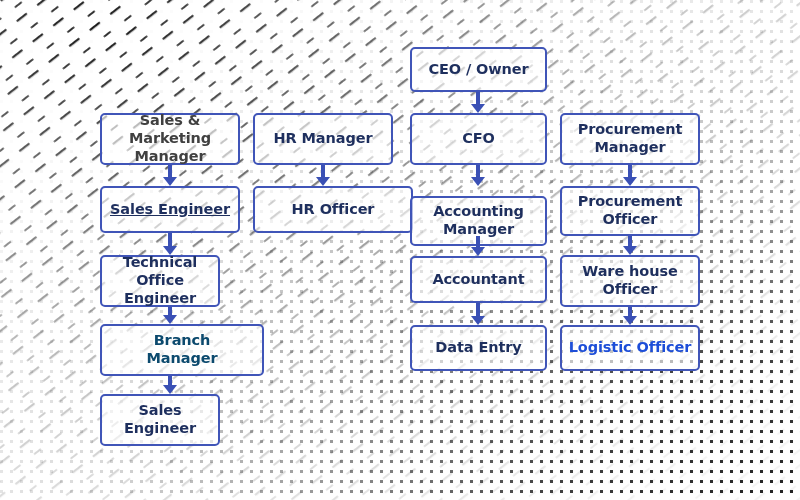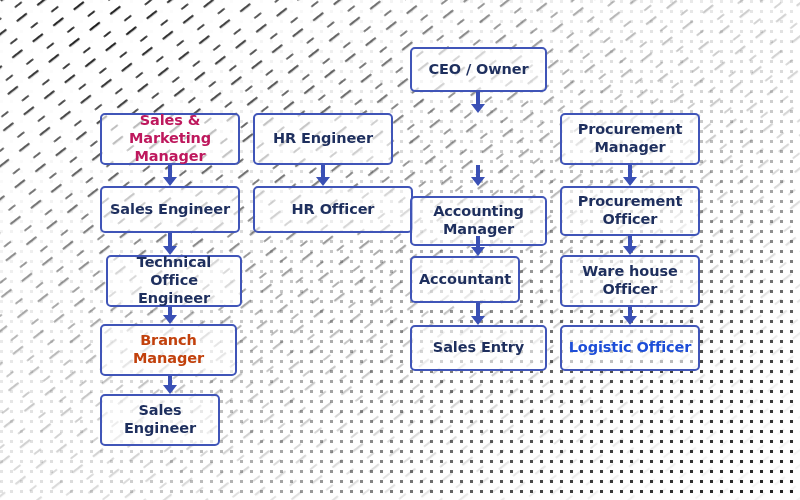--- a/index.html
+++ b/index.html
@@ -186,55 +186,58 @@
         <div class="shaft" style="height: 10px; background: rgb(58, 80, 181);"></div>
         <div class="head" style="border-top-color: rgb(58, 80, 181);"></div>
       </div>
       <div class="arrow" style="left: 160px; top: 376px; width: 20px; height: 18px;">
         <div class="shaft" style="height: 10px; background: rgb(58, 80, 181);"></div>
         <div class="head" style="border-top-color: rgb(58, 80, 181);"></div>
       </div>
       <div class="node" style="left: 410px; top: 47px; width: 137px; height: 45px; border-color: rgb(64, 85, 184); color: rgb(30, 47, 94);">
         <span class="label">CEO / Owner</span>
       </div>
-      <div class="node" style="left: 100px; top: 113px; width: 140px; height: 52px; border-color: rgb(64, 85, 184); color: #be185d;">
+      <div class="node" style="left: 100px; top: 113px; width: 140px; height: 52px; border-color: rgb(64, 85, 184); color: #404040;">
         <span class="label">Sales &amp; Marketing<br>Manager</span>
       </div>
       <div class="node" style="left: 253px; top: 113px; width: 140px; height: 52px; border-color: rgb(64, 85, 184); color: rgb(30, 47, 94);">
-        <span class="label">HR Engineer</span>
+        <span class="label">HR Manager</span>
+      </div>
+      <div class="node" style="left: 410px; top: 113px; width: 137px; height: 52px; border-color: rgb(64, 85, 184); color: rgb(30, 47, 94);">
+        <span class="label">CFO</span>
       </div>
       <div class="node" style="left: 560px; top: 113px; width: 140px; height: 52px; border-color: rgb(64, 85, 184); color: rgb(30, 47, 94);">
         <span class="label">Procurement<br>Manager</span>
       </div>
-      <div class="node" style="left: 100px; top: 186px; width: 140px; height: 47px; border-color: rgb(64, 85, 184); color: rgb(30, 47, 94);">
+      <div class="node" style="left: 100px; top: 186px; width: 140px; height: 47px; border-color: rgb(64, 85, 184); color: rgb(30, 47, 94); text-decoration: underline;">
         <span class="label">Sales Engineer</span>
       </div>
       <div class="node" style="left: 253px; top: 186px; width: 160px; height: 47px; border-color: rgb(64, 85, 184); color: rgb(30, 47, 94);">
         <span class="label">HR Officer</span>
       </div>
       <div class="node" style="left: 410px; top: 196px; width: 137px; height: 50px; border-color: rgb(64, 85, 184); color: rgb(30, 47, 94);">
         <span class="label">Accounting<br>Manager</span>
       </div>
       <div class="node" style="left: 560px; top: 186px; width: 140px; height: 50px; border-color: rgb(64, 85, 184); color: rgb(30, 47, 94);">
         <span class="label">Procurement<br>Officer</span>
       </div>
-      <div class="node" style="left: 100px; top: 255px; width: 136px; height: 52px; border-color: rgb(64, 85, 184); color: rgb(30, 47, 94); margin-left: 6px;">
+      <div class="node" style="left: 100px; top: 255px; width: 120px; height: 52px; border-color: rgb(64, 85, 184); color: rgb(30, 47, 94);">
         <span class="label">Technical<br>Office Engineer</span>
       </div>
-      <div class="node" style="left: 410px; top: 256px; width: 110px; height: 47px; border-color: rgb(64, 85, 184); color: rgb(30, 47, 94);">
+      <div class="node" style="left: 410px; top: 256px; width: 137px; height: 47px; border-color: rgb(64, 85, 184); color: rgb(30, 47, 94);">
         <span class="label">Accountant</span>
       </div>
       <div class="node" style="left: 560px; top: 255px; width: 140px; height: 52px; border-color: rgb(64, 85, 184); color: rgb(30, 47, 94);">
         <span class="label">Ware house<br>Officer</span>
       </div>
-      <div class="node" style="left: 100px; top: 324px; width: 137px; height: 52px; border-color: rgb(64, 85, 184); color: #c2410c;">
+      <div class="node" style="left: 100px; top: 324px; width: 164px; height: 52px; border-color: rgb(64, 85, 184); color: #0c4a6e;">
         <span class="label">Branch<br>Manager</span>
       </div>
       <div class="node" style="left: 410px; top: 325px; width: 137px; height: 46px; border-color: rgb(64, 85, 184); color: rgb(30, 47, 94);">
-        <span class="label">Sales Entry</span>
+        <span class="label">Data Entry</span>
       </div>
       <div class="node" style="left: 560px; top: 325px; width: 140px; height: 46px; border-color: rgb(64, 85, 184); color: #1d4ed8;">
         <span class="label">Logistic Officer</span>
       </div>
       <div class="node" style="left: 100px; top: 394px; width: 120px; height: 52px; border-color: rgb(64, 85, 184); color: rgb(30, 47, 94);">
         <span class="label">Sales<br>Engineer</span>
       </div>
     </div>
 
 </div>

